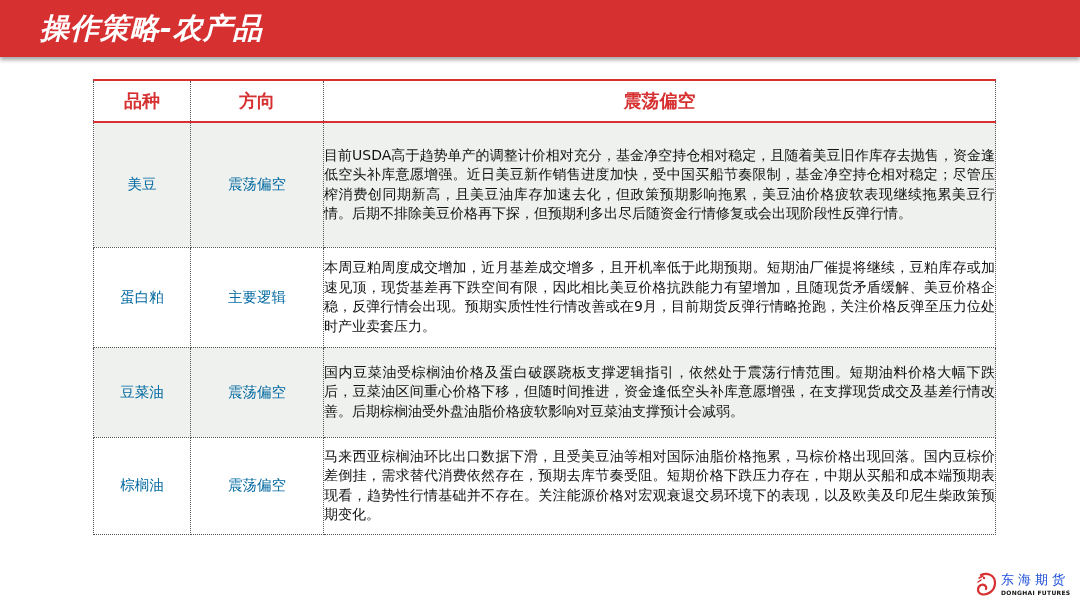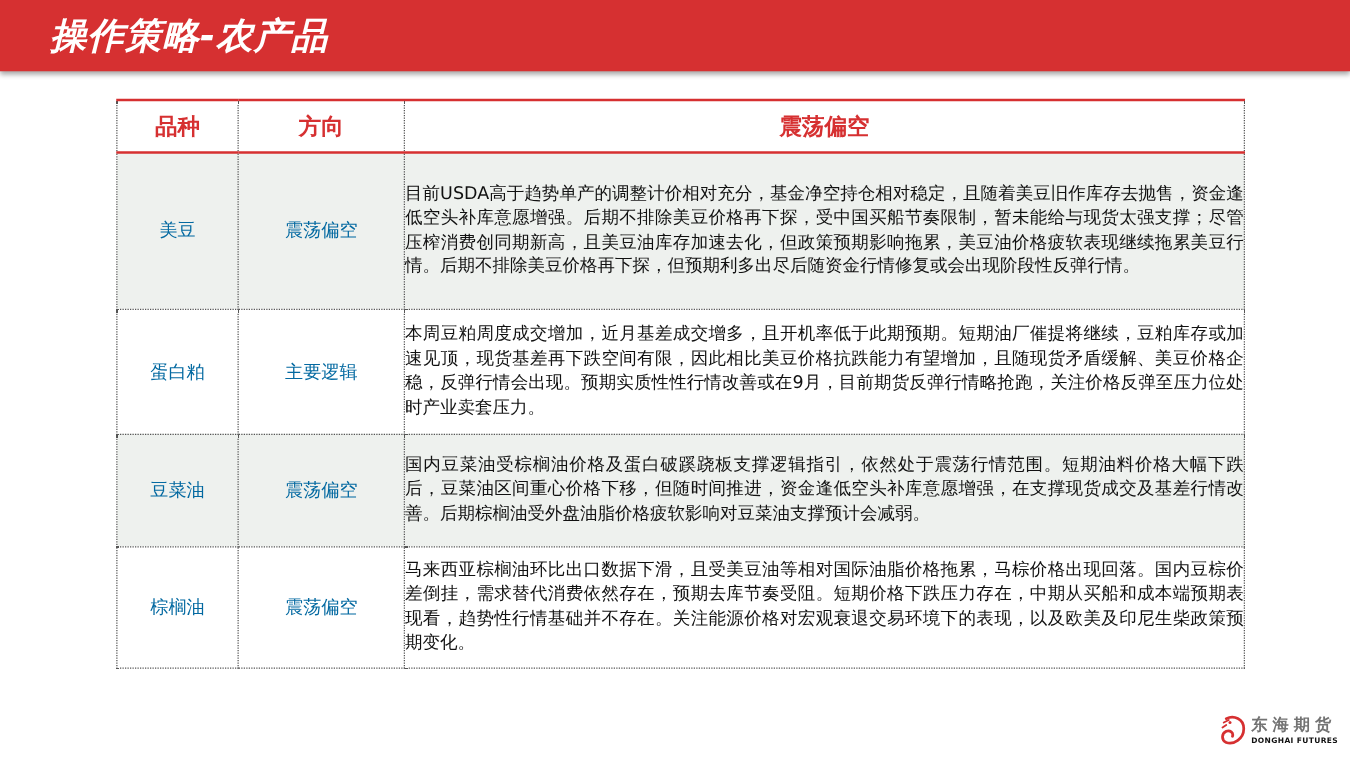--- a/index.html
+++ b/index.html
@@ -31,21 +31,21 @@
   }
   td.cell-center { text-align:center; vertical-align:middle; font-size:14.5px; color:#0369a1; }
   td.cell-text {
     vertical-align:middle; font-size:14px; color:#111; line-height:19.5px;
     padding:2px 6px 2px 3px; text-align:justify;
   }
   tr.shade td { background:#eef1ee; }
   .logo {
     position:absolute; left:975px; top:571px; width:100px; height:32px;
   }
-  .logo-cn { position:absolute; left:26px; top:0px; font-size:13px; font-weight:bold; color:#737373; letter-spacing:4px; }
+  .logo-cn { position:absolute; left:26px; top:0px; font-size:13px; font-weight:normal; color:#1d4ed8; letter-spacing:4px; }
   .logo-en { position:absolute; left:26px; top:18px; font-size:6px; font-weight:bold; color:#111; letter-spacing:0.3px; }
 </style>
 </head>
 <body>
 
 <div class="title-bar">
   <div class="title-text">操作策略-农产品</div>
 </div>
 
 <table class="strategy">
@@ -58,21 +58,21 @@
     <tr>
       <th>品种</th>
       <th>方向</th>
       <th>震荡偏空</th>
     </tr>
   </thead>
   <tbody>
     <tr class="shade" style="height:125px">
       <td class="cell-center">美豆</td>
       <td class="cell-center">震荡偏空</td>
-      <td class="cell-text">目前USDA高于趋势单产的调整计价相对充分，基金净空持仓相对稳定，且随着美豆旧作库存去抛售，资金逢低空头补库意愿增强。后期不排除美豆价格再下探，受中国买船节奏限制，暂未能给与现货太强支撑；尽管压榨消费创同期新高，且美豆油库存加速去化，但政策预期影响拖累，美豆油价格疲软表现继续拖累美豆行情。后期不排除美豆价格再下探，但预期利多出尽后随资金行情修复或会出现阶段性反弹行情。</td>
+      <td class="cell-text">目前USDA高于趋势单产的调整计价相对充分，基金净空持仓相对稳定，且随着美豆旧作库存去抛售，资金逢低空头补库意愿增强。近日美豆新作销售进度加快，受中国买船节奏限制，基金净空持仓相对稳定；尽管压榨消费创同期新高，且美豆油库存加速去化，但政策预期影响拖累，美豆油价格疲软表现继续拖累美豆行情。后期不排除美豆价格再下探，但预期利多出尽后随资金行情修复或会出现阶段性反弹行情。</td>
     </tr>
     <tr style="height:100px">
       <td class="cell-center">蛋白粕</td>
       <td class="cell-center">主要逻辑</td>
       <td class="cell-text">本周豆粕周度成交增加，近月基差成交增多，且开机率低于此期预期。短期油厂催提将继续，豆粕库存或加速见顶，现货基差再下跌空间有限，因此相比美豆价格抗跌能力有望增加，且随现货矛盾缓解、美豆价格企稳，反弹行情会出现。预期实质性性行情改善或在9月，目前期货反弹行情略抢跑，关注价格反弹至压力位处时产业卖套压力。</td>
     </tr>
     <tr class="shade" style="height:90px">
       <td class="cell-center">豆菜油</td>
       <td class="cell-center">震荡偏空</td>
       <td class="cell-text">国内豆菜油受棕榈油价格及蛋白破蹊跷板支撑逻辑指引，依然处于震荡行情范围。短期油料价格大幅下跌后，豆菜油区间重心价格下移，但随时间推进，资金逢低空头补库意愿增强，在支撑现货成交及基差行情改善。后期棕榈油受外盘油脂价格疲软影响对豆菜油支撑预计会减弱。</td>

